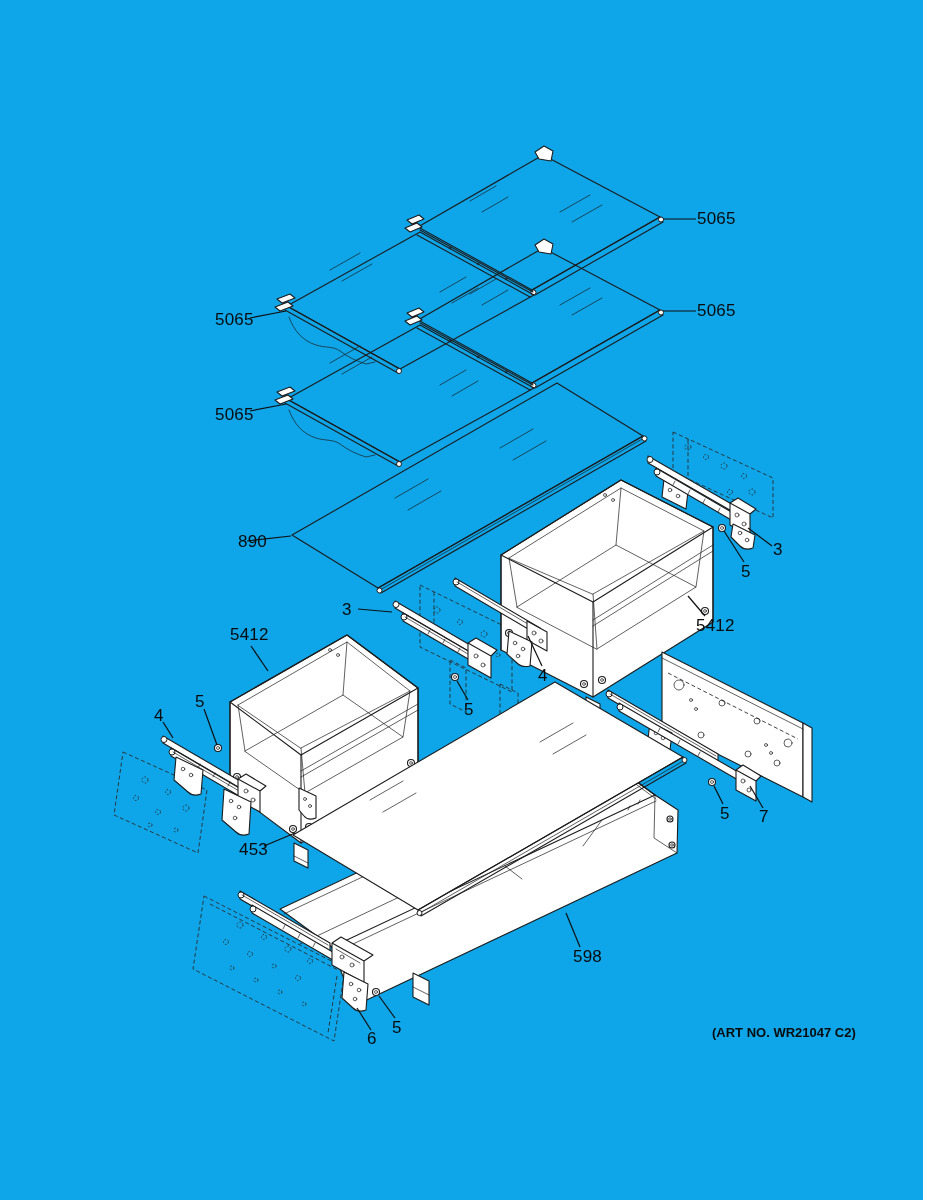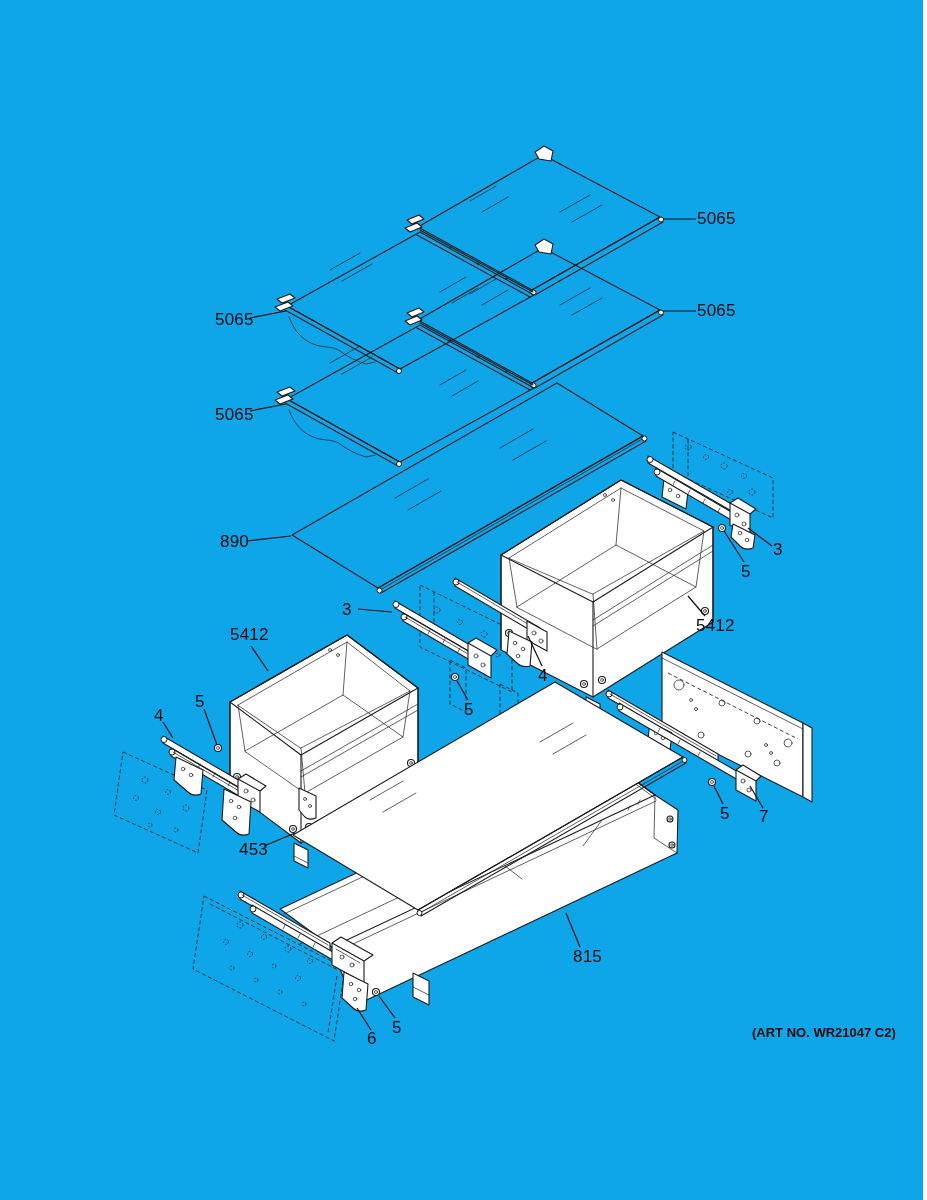--- a/index.html
+++ b/index.html
@@ -351,31 +351,31 @@
     <path d="M566,913 L580,947"></path>
     <path d="M357,1008 L371,1030"></path>
     <path d="M379,996 L395,1018"></path>
   </g>
 </svg>
 
   <div class="co" style="left:697px;top:210px;">5065</div>
   <div class="co" style="left:697px;top:302px;">5065</div>
   <div class="co" style="left:215px;top:311px;">5065</div>
   <div class="co" style="left:215px;top:406px;">5065</div>
-  <div class="co" style="left:220px;top:533px;">890</div>
+  <div class="co" style="left:238px;top:533px;">890</div>
   <div class="co" style="left:773px;top:541px;">3</div>
   <div class="co" style="left:741px;top:563px;">5</div>
   <div class="co" style="left:696px;top:617px;">5412</div>
   <div class="co" style="left:342px;top:601px;">3</div>
   <div class="co" style="left:538px;top:667px;">4</div>
   <div class="co" style="left:464px;top:701px;">5</div>
   <div class="co" style="left:230px;top:626px;">5412</div>
   <div class="co" style="left:195px;top:693px;">5</div>
   <div class="co" style="left:154px;top:707px;">4</div>
   <div class="co" style="left:239px;top:841px;">453</div>
   <div class="co" style="left:759px;top:808px;">7</div>
   <div class="co" style="left:720px;top:805px;">5</div>
-  <div class="co" style="left:573px;top:948px;">815</div>
+  <div class="co" style="left:573px;top:948px;">598</div>
   <div class="co" style="left:367px;top:1030px;">6</div>
   <div class="co" style="left:392px;top:1019px;">5</div>
 
-  <div class="artno" style="left:712px;top:1025px;margin-left:40px;">(ART NO. WR21047 C2)</div>
+  <div class="artno" style="left:712px;top:1025px;">(ART NO. WR21047 C2)</div>
 </div>
 
 </body></html>

